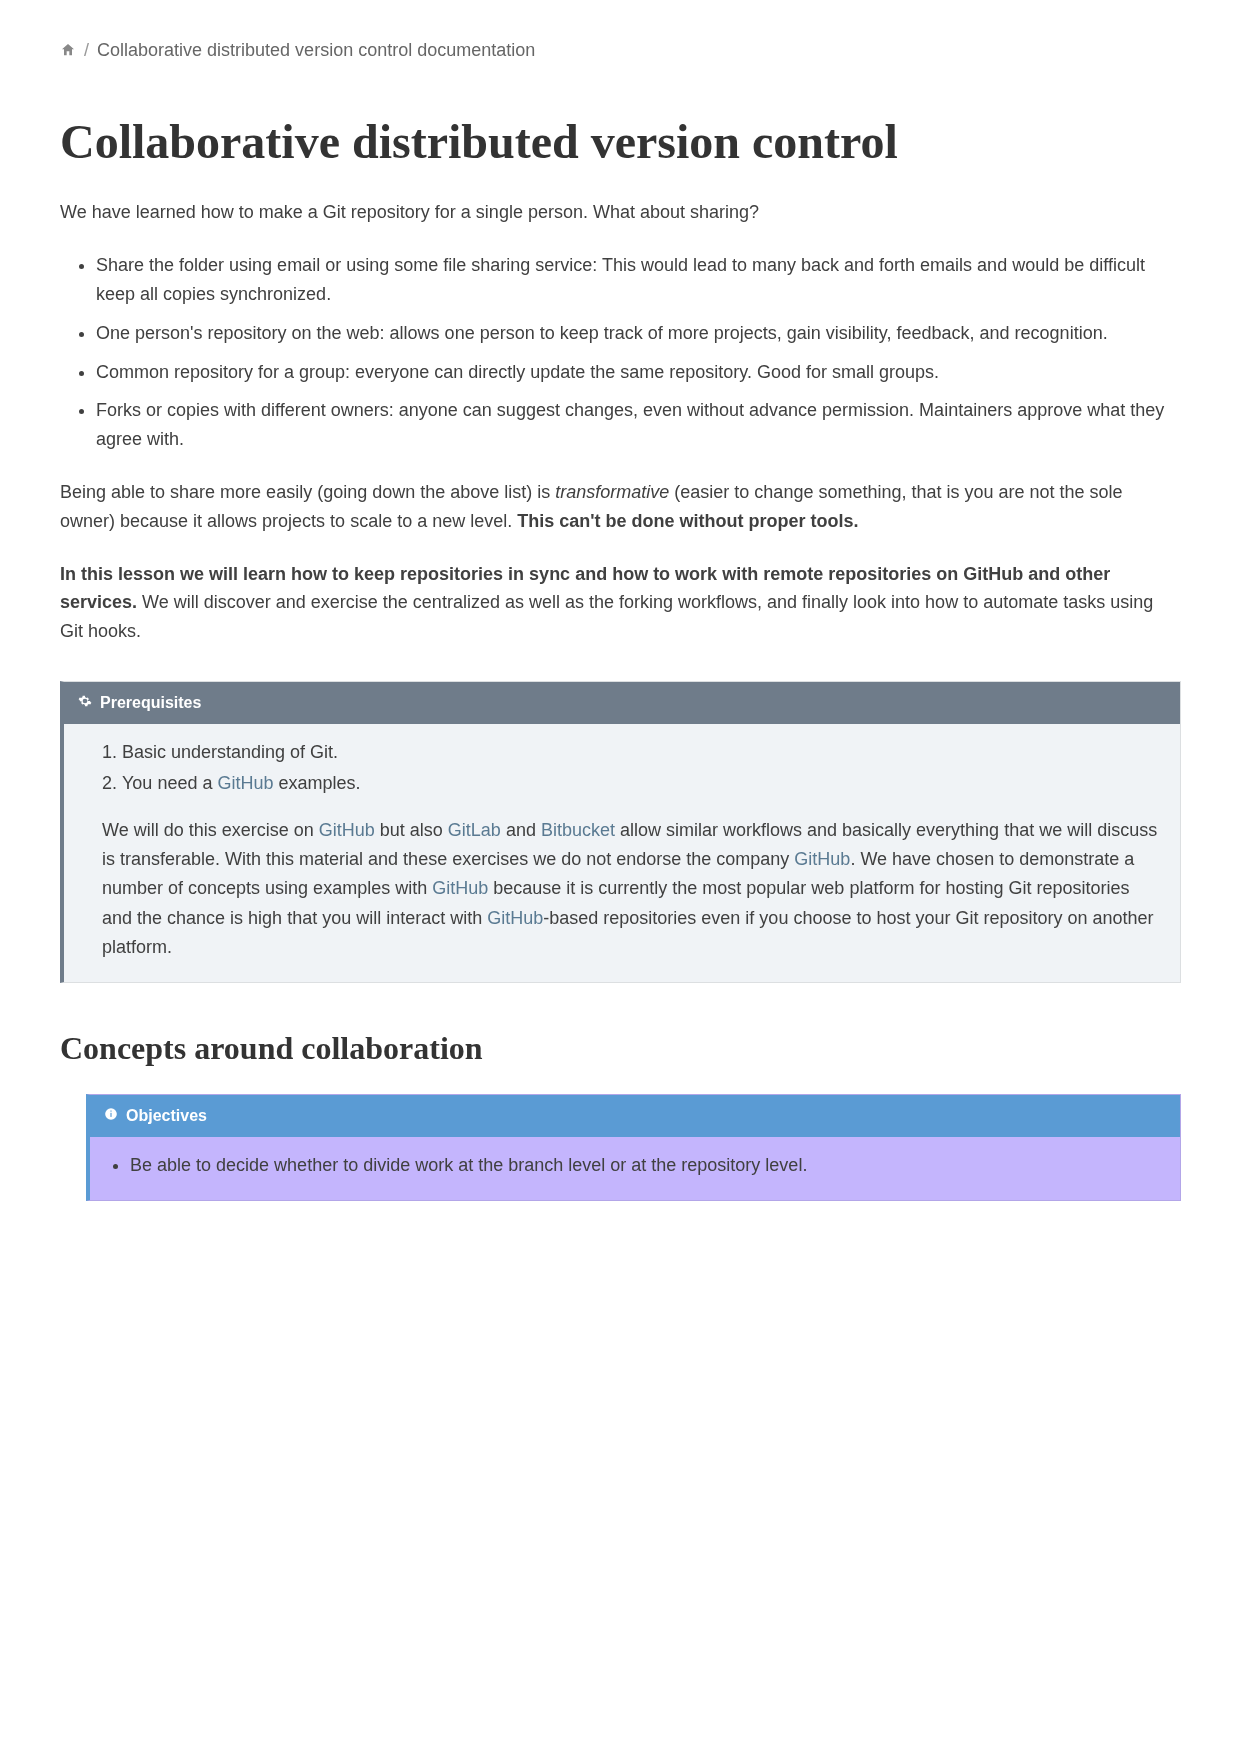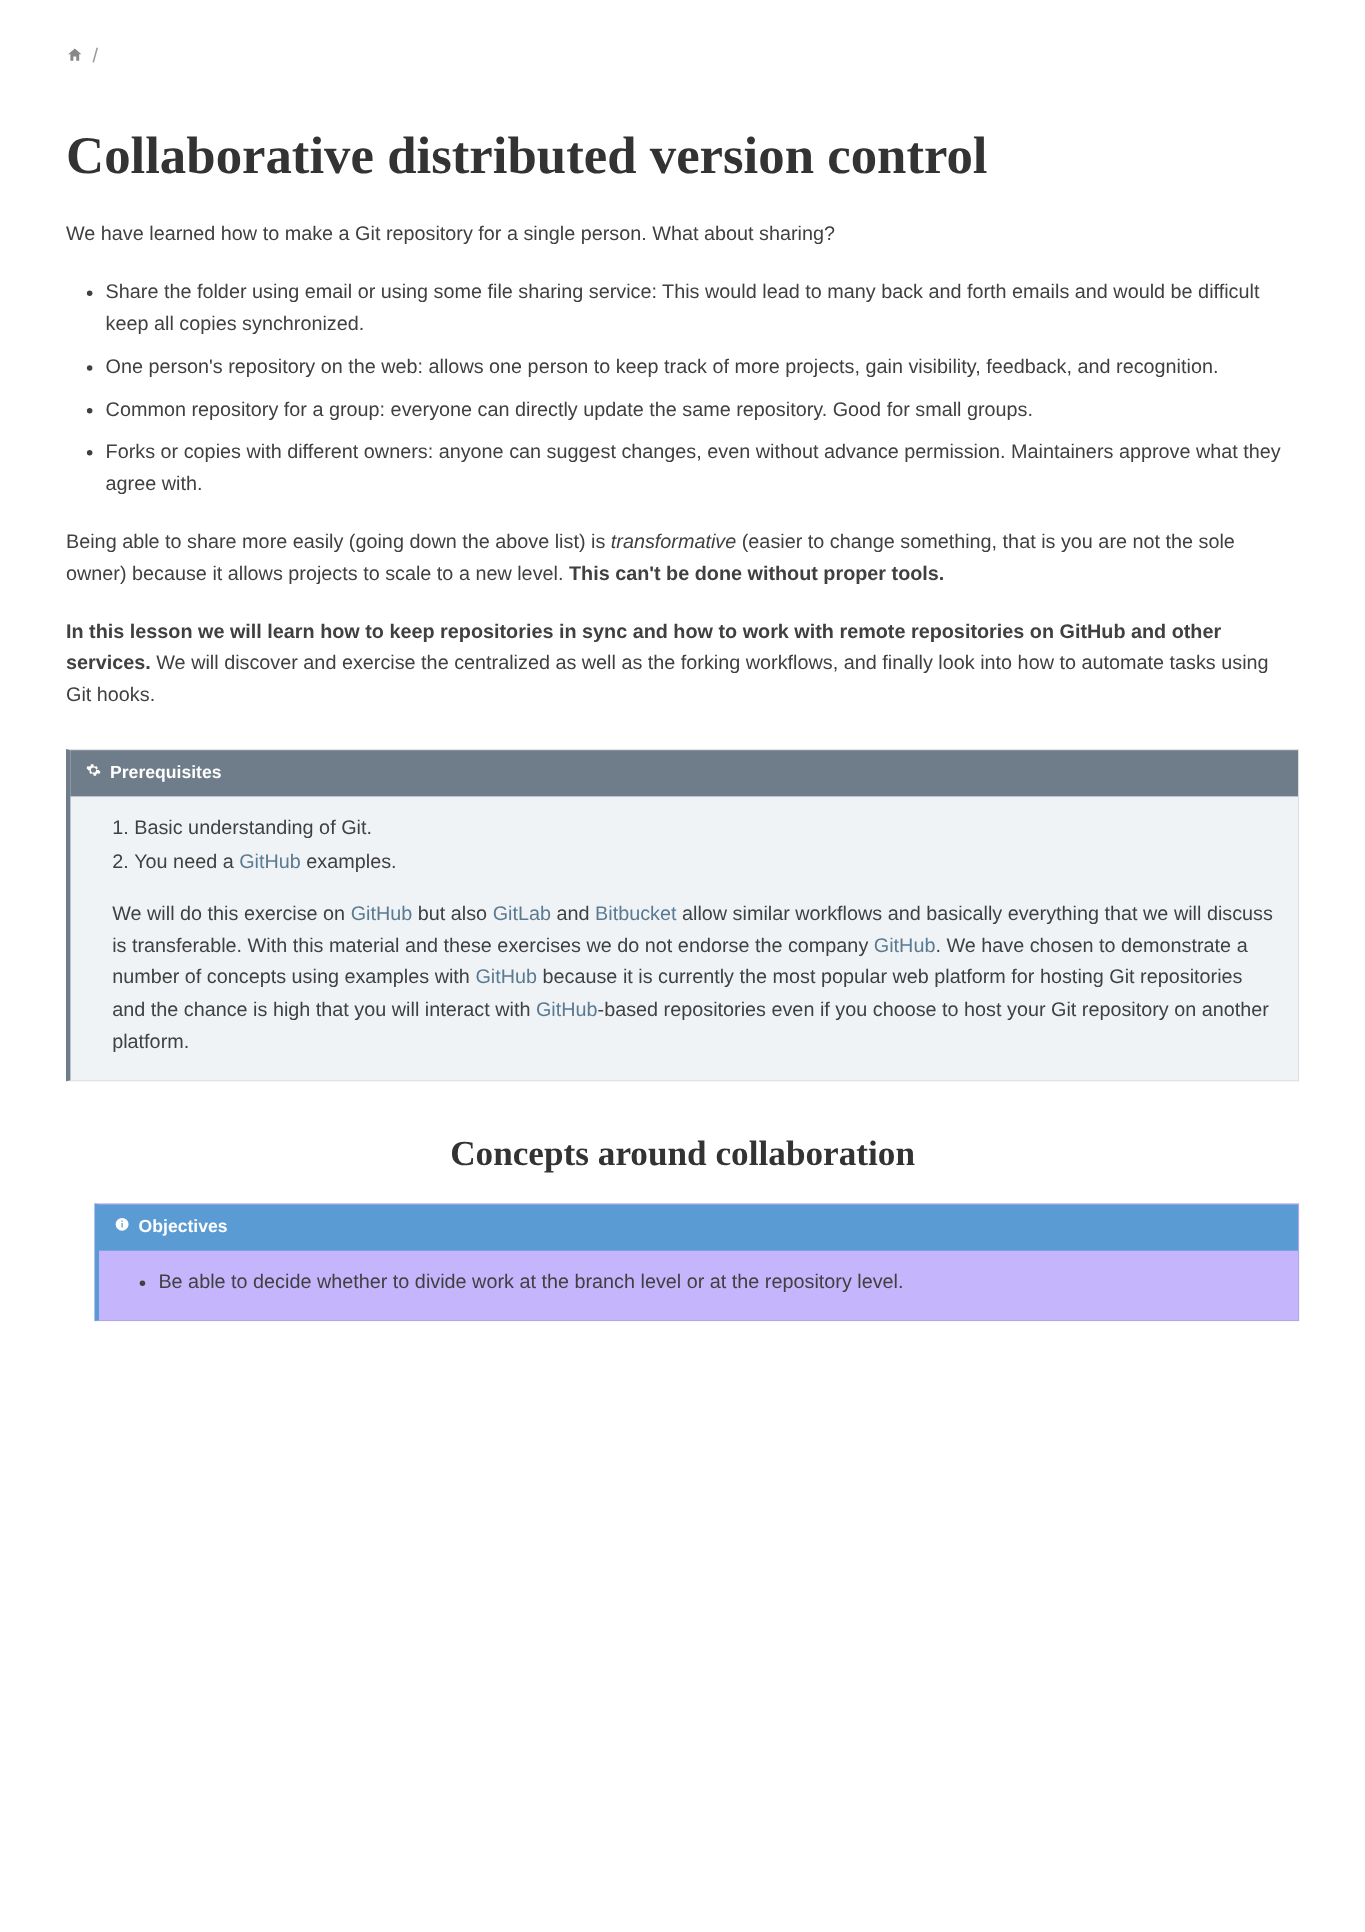--- a/index.html
+++ b/index.html
@@ -36,21 +36,20 @@
     margin-bottom: 28px;
     line-height: 1.2;
   }
   h2 {
     font-family: Georgia, 'Times New Roman', serif;
     font-size: 32px;
     font-weight: 700;
     color: #333;
     margin-top: 40px;
     margin-bottom: 20px;
-    text-align: center;
   }
   p.body-text {
     margin-bottom: 24px;
     color: #404040;
   }
   ul.bullet-list {
     list-style: disc;
     margin: 0 0 24px 36px;
   }
   ul.bullet-list li {
@@ -74,39 +73,40 @@
     gap: 8px;
   }
   .prereq { background: #f0f3f6; border-left: 4px solid #6f7c8a; margin-top: 35px; }
   .prereq .admonition-title { background: #6f7c8a; }
   .prereq .admonition-body { padding: 14px 20px 20px 38px; color: #404040; }
   .prereq ol { list-style: decimal; margin-left: 20px; margin-bottom: 18px; }
   .prereq ol li { margin-bottom: 3px; }
   .prereq p { line-height: 1.62; }
   .objectives { background: #c4b5fd; border-left: 4px solid #5a9bd4; margin-left: 26px; }
   .objectives .admonition-title { background: #5a9bd4; }
-  .objectives .admonition-body { padding: 14px 20px 16px 34px; color: #404040; }
+  .objectives .admonition-body { padding: 14px 20px 16px 20px; color: #404040; }
   .objectives ul { list-style: disc; margin-left: 20px; }
   .objectives ul li { margin-bottom: 4px; }
   .link { color: #2980b9; text-decoration: none; cursor: pointer; }
   .link-muted { color: #5a7a92; }
   .icon-svg { width: 16px; height: 16px; display: inline-block; fill: currentColor; vertical-align: -2px; }
   .title-gear { width: 14px; height: 14px; fill: #fff; }
   .title-info { width: 14px; height: 14px; fill: #fff; }
 </style>
 </head>
 <body>
 
 <div class="breadcrumb">
   <span class="home-icon">
     <svg class="icon-svg" viewBox="0 0 24 24">
         <path d="M12 3l9 8h-3v9h-4v-6H10v6H6v-9H3z"></path>
       </svg>
   </span>
   <span class="sep">/</span>
+  <span>Collaborative distributed version control documentation</span>
 </div>
 
 <h1>Collaborative distributed version control</h1>
 
 <p class="body-text">We have learned how to make a Git repository for a single person. What about sharing?</p>
 
 <ul class="bullet-list">
   <li>Share the folder using email or using some file sharing service: This would lead to many back and forth emails and would be difficult keep all copies synchronized.</li>
   <li>One person's repository on the web: allows one person to keep track of more projects, gain visibility, feedback, and recognition.</li>
   <li>Common repository for a group: everyone can directly update the same repository. Good for small groups.</li>

